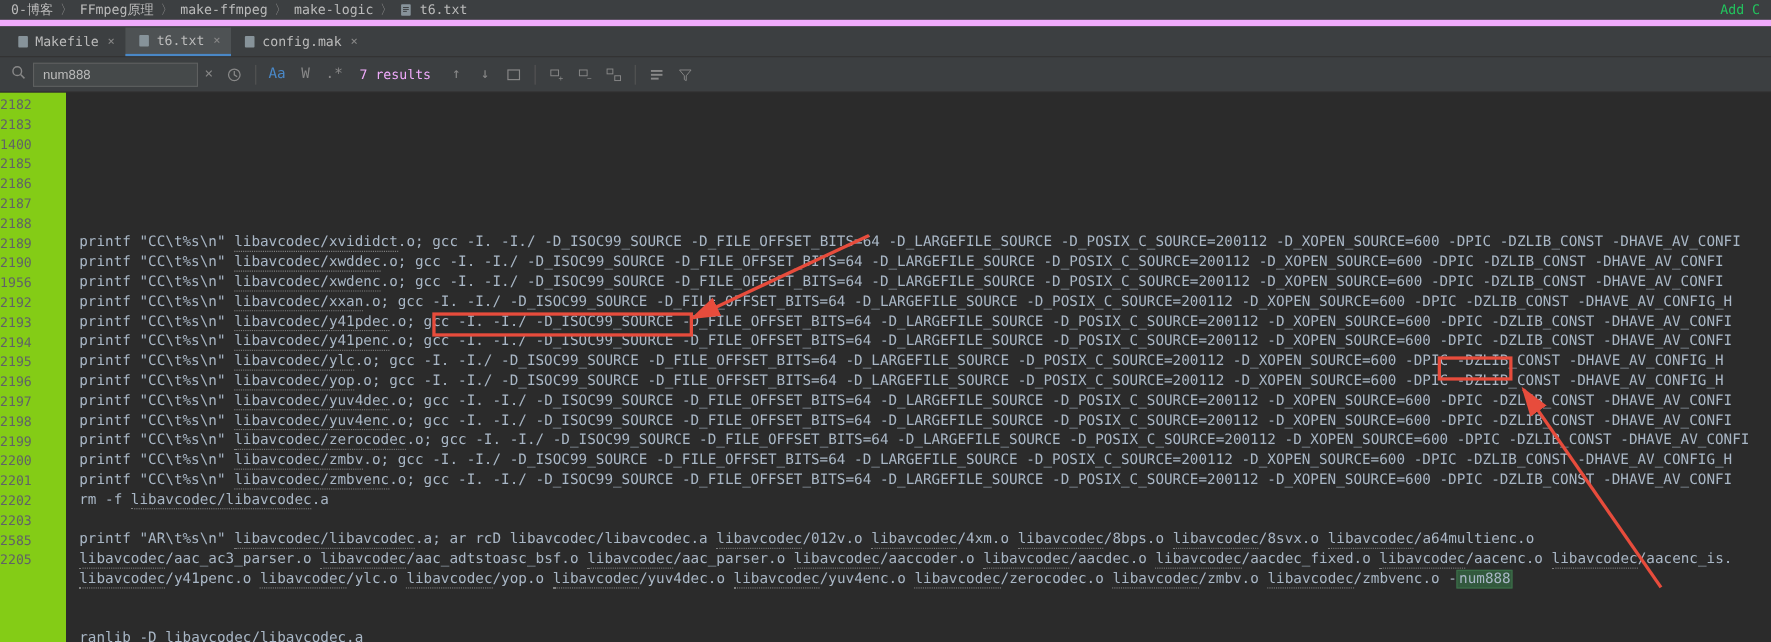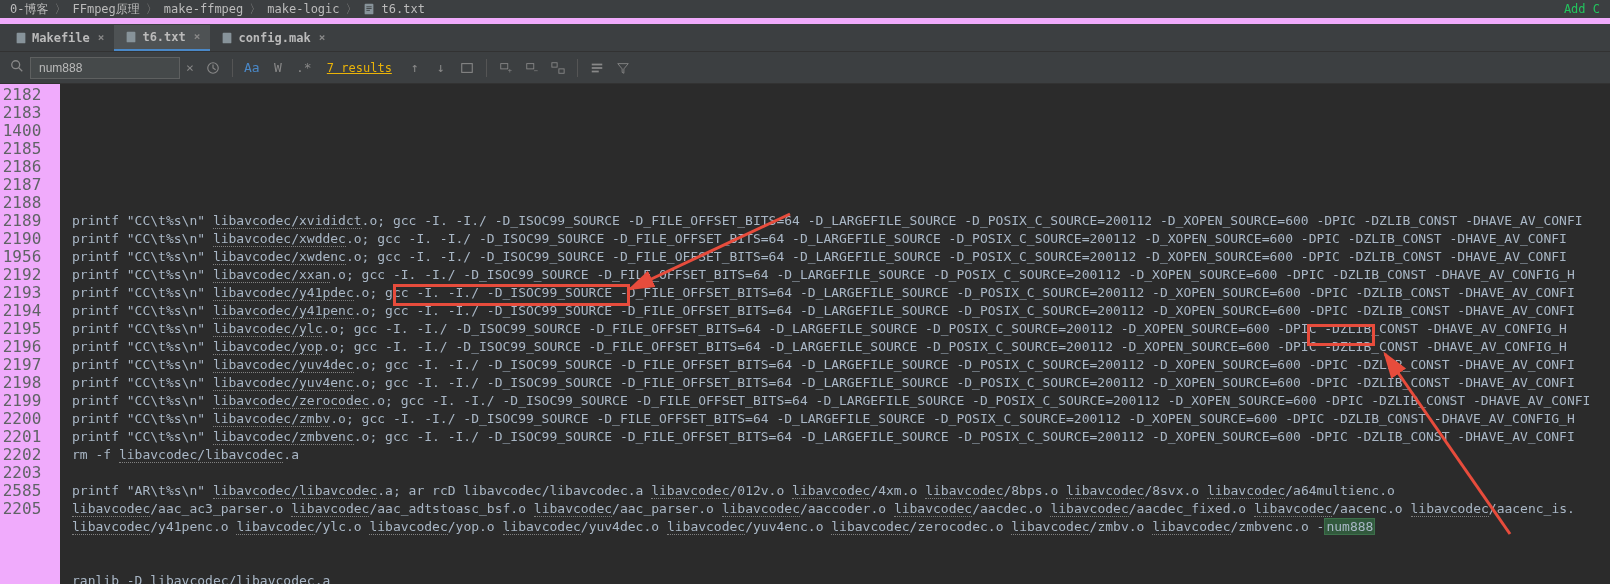--- a/index.html
+++ b/index.html
@@ -26,21 +26,20 @@
   .breadcrumb .sep { color: #888; margin: 0 4px; }
   .breadcrumb .add-btn { margin-left: auto; color: #22c55e; }
   .file-icon { width: 14px; height: 14px; display: inline-block; vertical-align: middle; margin-right: 4px; }
   .tabs {
     height: 28px;
     background: #3c3f41;
     display: flex;
     align-items: center;
     padding: 0 4px;
     border-bottom: 1px solid #323232;
-    font-weight: bold;
   }
   .tab {
     display: flex;
     align-items: center;
     padding: 0 10px;
     height: 26px;
     color: #bbbbbb;
     font-size: 12px;
     cursor: pointer;
   }
@@ -64,34 +63,34 @@
     color: #bbbbbb;
     padding: 2px 8px;
     width: 150px;
     height: 22px;
     font-size: 12px;
   }
   .search-x { color: #888; margin: 0 6px; cursor: pointer; }
   .toolbar-btn { color: #888; margin: 14px 4px; cursor: pointer; display: inline-flex; align-items: center; justify-content: center; width: 18px; }
   .toolbar-btn.active { color: #4a88c7; }
   .toolbar-sep { width: 1px; height: 18px; background: #555; margin: 0 6px; }
-  .results { color: #eab308; font-size: 12px; margin: 0 10px; text-decoration: underline; }
+  .results { color: #f0abfc; font-size: 12px; margin: 0 10px; }
   .editor {
     display: flex;
     height: calc(100% - 84px);
     overflow: hidden;
     background: #2b2b2b;
   }
   .gutter {
     width: 60px;
-    background: #f0abfc;
+    background: #84cc16;
     color: #606366;
-    text-align: center;
+    text-align: left;
     padding-right: 16px;
-    font-size: 16px;
+    font-size: 12px;
     line-height: 18px;
     padding-top: 2px;
     user-select: none;
   }
   .code {
     flex: 1;
     padding-top: 2px;
     line-height: 18px;
     font-size: 13px;
     white-space: pre;

